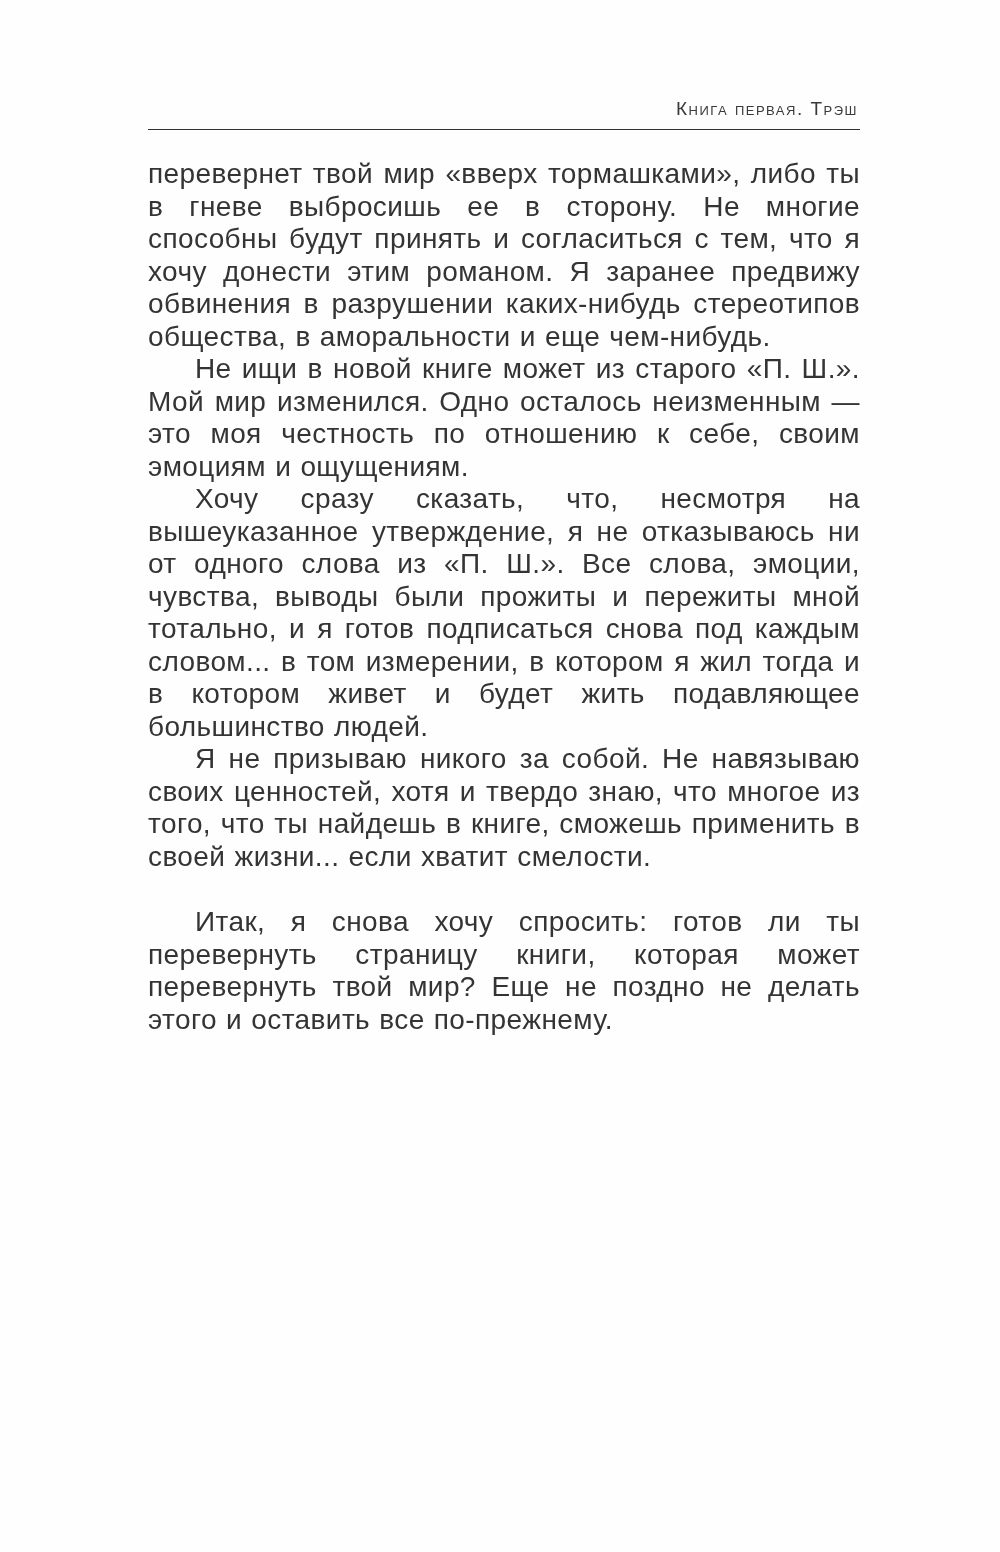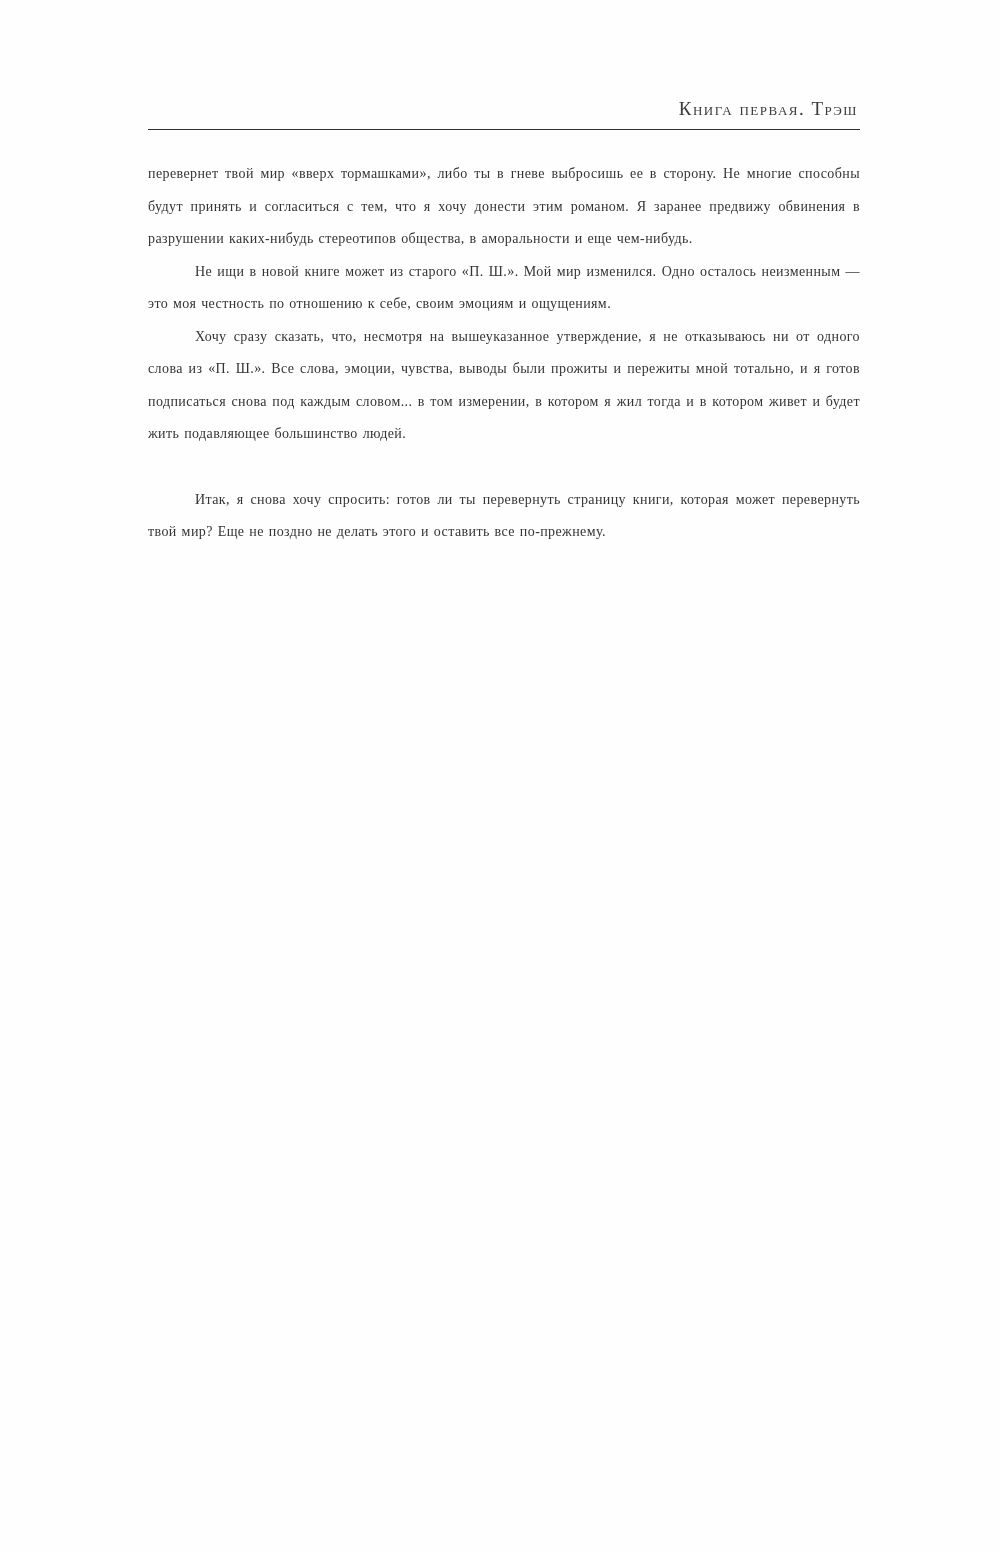--- a/index.html
+++ b/index.html
@@ -7,41 +7,41 @@
     padding: 0;
     background: #ffffff;
   }
   .page {
     position: relative;
     width: 1000px;
     height: 1552px;
     background: #fefefe;
     box-sizing: border-box;
     padding: 98px 140px 0 148px;
-    font-family: Liberation Serif, serif;
+    font-family: Liberation Sans, sans-serif;
     color: #343434;
     overflow: hidden;
   }
   .running-header {
     text-align: right;
     font-size: 19px;
     font-variant: small-caps;
     letter-spacing: 1.5px;
     color: #3a3a3a;
     padding-right: 2px;
   }
   .header-rule {
     border: none;
     border-bottom: 1.7px solid #303030;
     margin: 9px 0 0 0;
     width: 100%;
   }
   .text-block {
     margin-top: 28px;
-    font-size: 14px;
+    font-size: 28px;
     line-height: 32.5px;
     text-align: justify;
     letter-spacing: 0.4px;
     word-spacing: 1px;
     hyphens: auto;
     -webkit-hyphens: auto;
   }
   .para {
     margin: 0;
     text-indent: 47px;
@@ -60,16 +60,17 @@
 
   <div class="header-area">
     <div class="running-header">Книга первая. Трэш</div>
     <div class="header-rule"></div>
   </div>
 
   <div class="text-block">
     <p class="para no-indent">перевернет твой мир «вверх тормашками», либо ты в гневе выбросишь ее в сторону. Не многие способны будут принять и согласиться с тем, что я хочу донести этим романом. Я заранее предвижу обвинения в разрушении каких-нибудь стереотипов общества, в аморальности и еще чем-нибудь.</p>
     <p class="para">Не ищи в новой книге может из старого «П. Ш.». Мой мир изменился. Одно осталось неизменным — это моя честность по отношению к себе, своим эмоциям и ощущениям.</p>
     <p class="para">Хочу сразу сказать, что, несмотря на вышеуказанное утверждение, я не отказываюсь ни от одного слова из «П. Ш.». Все слова, эмоции, чувства, выводы были прожиты и пережиты мной тотально, и я готов подписаться снова под каждым словом... в том измерении, в котором я жил тогда и в котором живет и будет жить подавляющее большинство людей.</p>
+    <p class="para">Я не призываю никого за собой. Не навязываю своих ценностей, хотя и твердо знаю, что многое из того, что ты найдешь в книге, сможешь применить в своей жизни... если хватит смелости.</p>
     <p class="para space-before">Итак, я снова хочу спросить: готов ли ты перевернуть страницу книги, которая может перевернуть твой мир? Еще не поздно не делать этого и оставить все по-прежнему.</p>
   </div>
 
 </div>
 
 </body></html>

